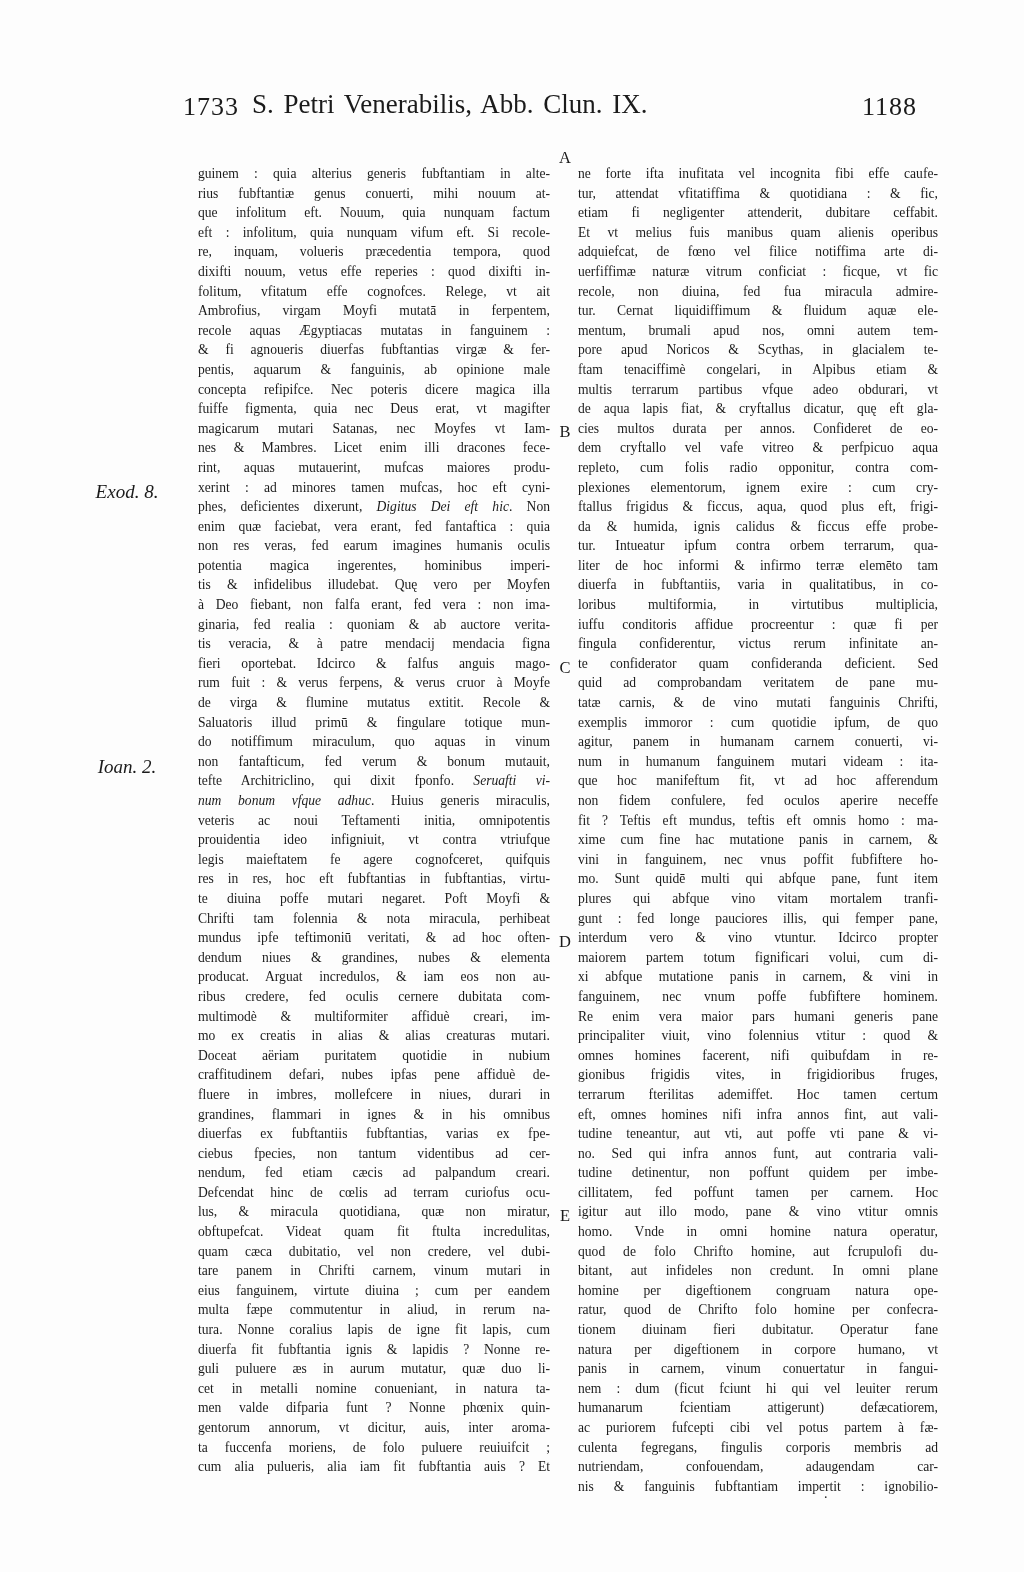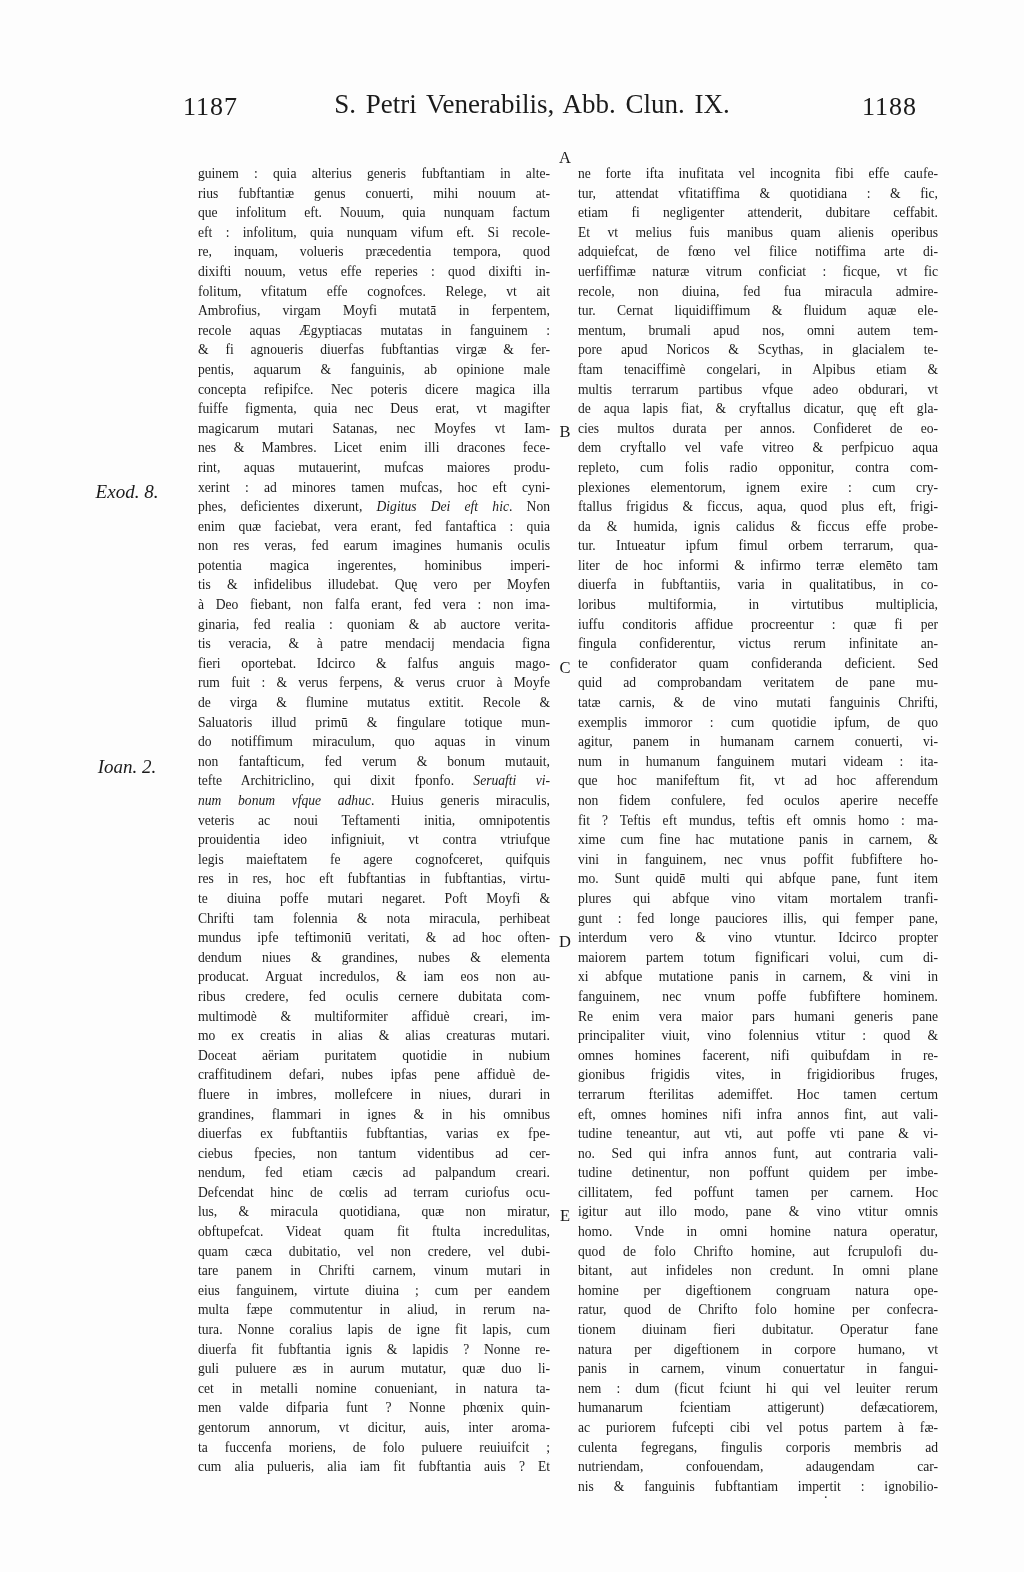--- a/index.html
+++ b/index.html
@@ -7,21 +7,21 @@
     width:1024px; height:1572px; position:relative;
     background:#fdfdfd; color:#1b1b1b;
     font-family:"Liberation Serif", serif;
     -webkit-font-smoothing:antialiased;
   }
   .header-num { position:absolute; top:92px; font-size:26px; letter-spacing:1px; }
   #num-left  { left:183px; }
   #num-right { left:862px; }
   #running-title {
     position:absolute; top:89px; left:252px; width:560px;
-    text-align:center; font-size:27px; word-spacing:3px;
+    text-align:left; font-size:27px; word-spacing:3px;
   }
   .col { position:absolute; top:164px; }
   #col-left  { left:198px; width:352px; }
   #col-right { left:578px; width:360px; }
   .tline {
     height:19.6px; line-height:19.6px; font-size:13.6px;
     text-align:justify; text-align-last:justify;
     overflow:hidden; white-space:nowrap;
   }
   .it { font-style:italic;margin-top:38px; }
@@ -31,21 +31,21 @@
   }
   .mnote {
     position:absolute; left:86px; width:82px; text-align:center;
     font-style:italic; font-size:19px;
   }
   #stray-dot { position:absolute; left:824px; top:1486px; font-size:14px; }
 </style>
 </head>
 <body>
 
-<div class="header-num" id="num-left">1187</div>
+<div class="header-num" id="num-left">1733</div>
 
 <div id="running-title">S. Petri Venerabilis, Abb. Clun. IX.</div>
 
 <div class="header-num" id="num-right">1188</div>
 
 <div class="col" id="col-left">
     <div class="tline">guinem : quia alterius generis fubftantiam in alte-</div>
     <div class="tline">rius fubftantiæ genus conuerti, mihi nouum at-</div>
     <div class="tline">que infolitum eft. Nouum, quia nunquam factum</div>
     <div class="tline">eft : infolitum, quia nunquam vifum eft. Si recole-</div>
@@ -127,21 +127,21 @@
     <div class="tline">pore apud Noricos &amp; Scythas, in glacialem te-</div>
     <div class="tline">ftam tenaciffimè congelari, in Alpibus etiam &amp;</div>
     <div class="tline">multis terrarum partibus vfque adeo obdurari, vt</div>
     <div class="tline">de aqua lapis fiat, &amp; cryftallus dicatur, quę eft gla-</div>
     <div class="tline">cies multos durata per annos. Confideret de eo-</div>
     <div class="tline">dem cryftallo vel vafe vitreo &amp; perfpicuo aqua</div>
     <div class="tline">repleto, cum folis radio opponitur, contra com-</div>
     <div class="tline">plexiones elementorum, ignem exire : cum cry-</div>
     <div class="tline">ftallus frigidus &amp; ficcus, aqua, quod plus eft, frigi-</div>
     <div class="tline">da &amp; humida, ignis calidus &amp; ficcus effe probe-</div>
-    <div class="tline">tur. Intueatur ipfum fimul orbem terrarum, qua-</div>
+    <div class="tline">tur. Intueatur ipfum contra orbem terrarum, qua-</div>
     <div class="tline">liter de hoc informi &amp; infirmo terræ elemēto tam</div>
     <div class="tline">diuerfa in fubftantiis, varia in qualitatibus, in co-</div>
     <div class="tline">loribus multiformia, in virtutibus multiplicia,</div>
     <div class="tline">iuffu conditoris affidue procreentur : quæ fi per</div>
     <div class="tline">fingula confiderentur, victus rerum infinitate an-</div>
     <div class="tline">te confiderator quam confideranda deficient. Sed</div>
     <div class="tline">quid ad comprobandam veritatem de pane mu-</div>
     <div class="tline">tatæ carnis, &amp; de vino mutati fanguinis Chrifti,</div>
     <div class="tline">exemplis immoror : cum quotidie ipfum, de quo</div>
     <div class="tline">agitur, panem in humanam carnem conuerti, vi-</div>

